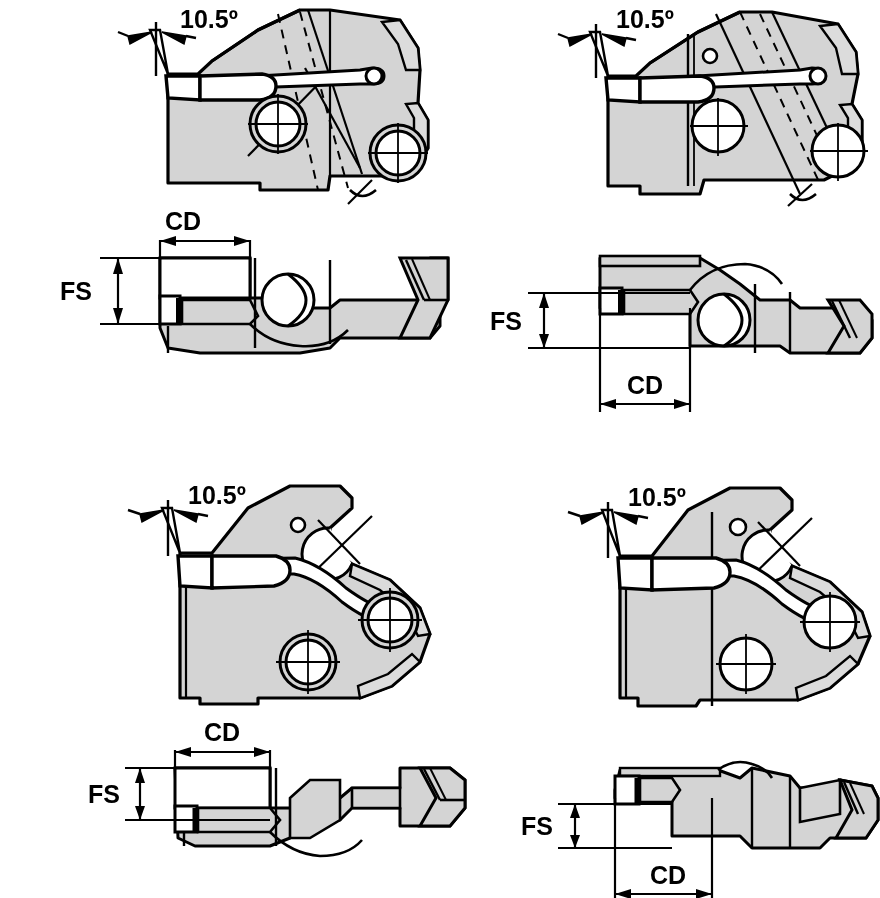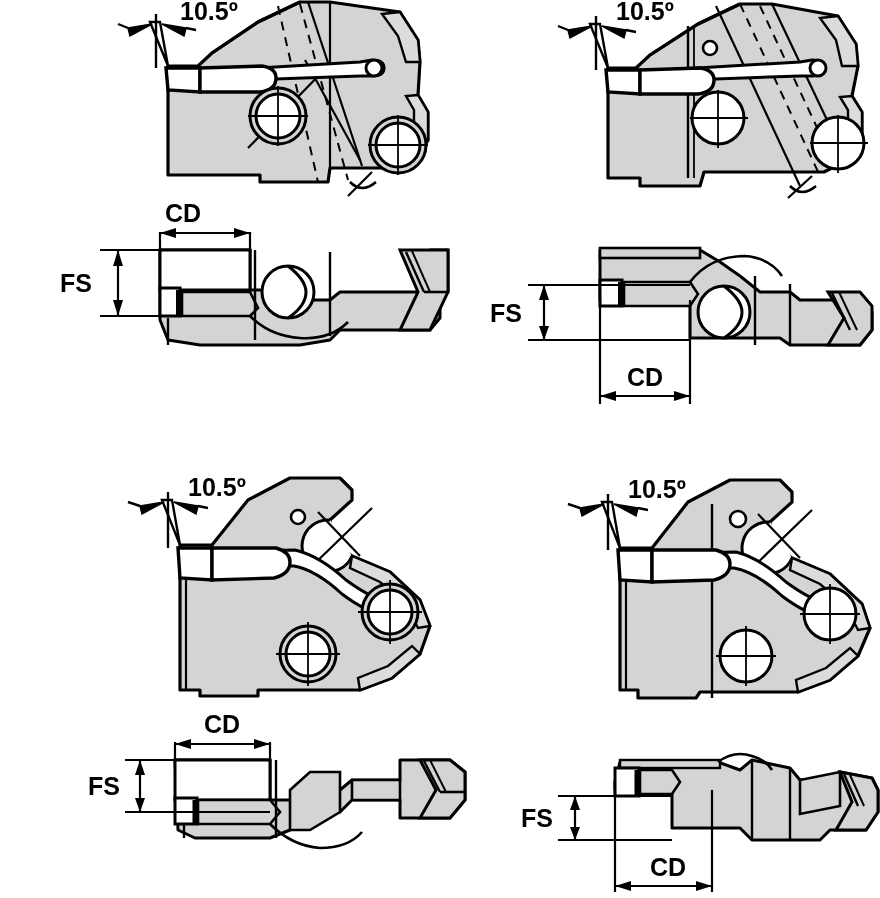--- a/index.html
+++ b/index.html
@@ -1,18 +1,18 @@
 <!DOCTYPE html>
 <html><head>
 <meta charset="utf-8">
 <style>
   html,body{margin:0;padding:0;background:#ffffff;}
   body{width:880px;height:898px;position:relative;overflow:hidden;
        font-family:"Liberation Sans","DejaVu Sans",sans-serif;}
-  .sheet{position:absolute;left:0;top:0;width:880px;height:768px;}
+  .sheet{position:absolute;left:0;top:8px;width:880px;height:768px;}
   svg{display:block;}
   text{font-family:"Liberation Sans","DejaVu Sans",sans-serif;font-weight:bold;fill:#000;}
   .dimlabel{font-size:25px;}
   .anglelabel{font-size:25px;}
 </style>
 </head>
 <body>
 
 <div class="sheet">
 <svg width="880" height="898" viewBox="0 0 880 898" xmlns="http://www.w3.org/2000/svg">

